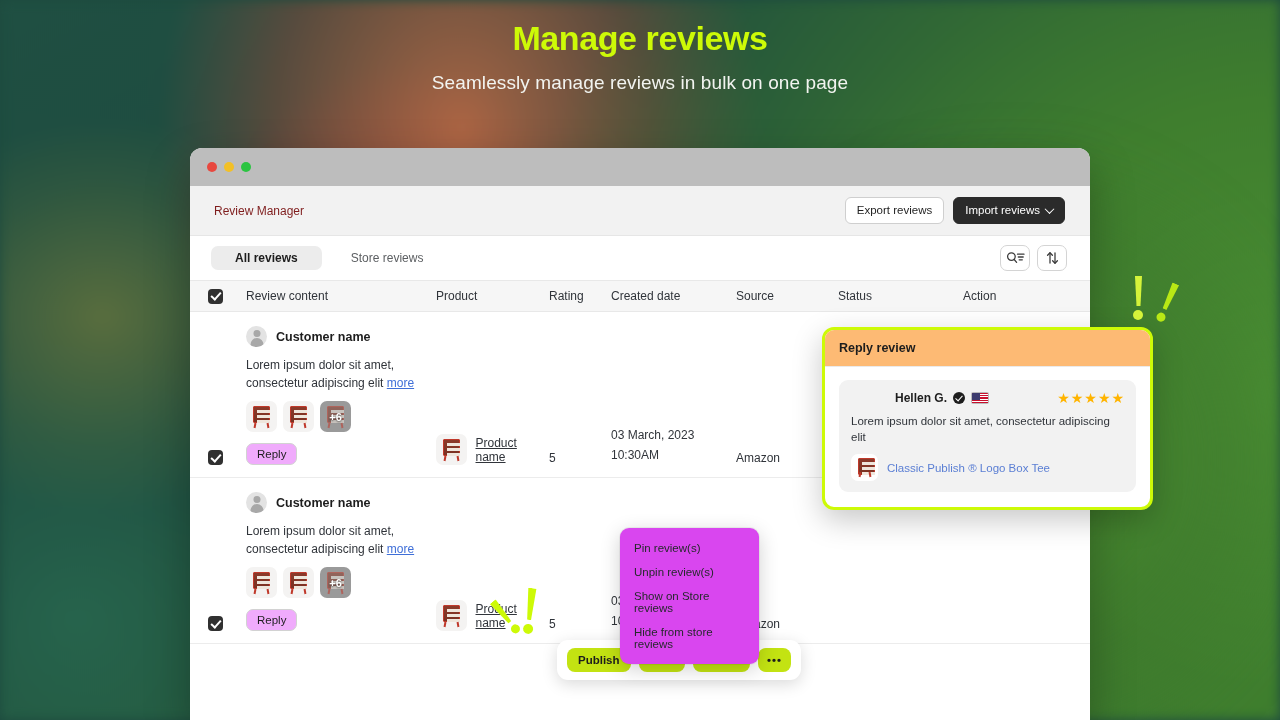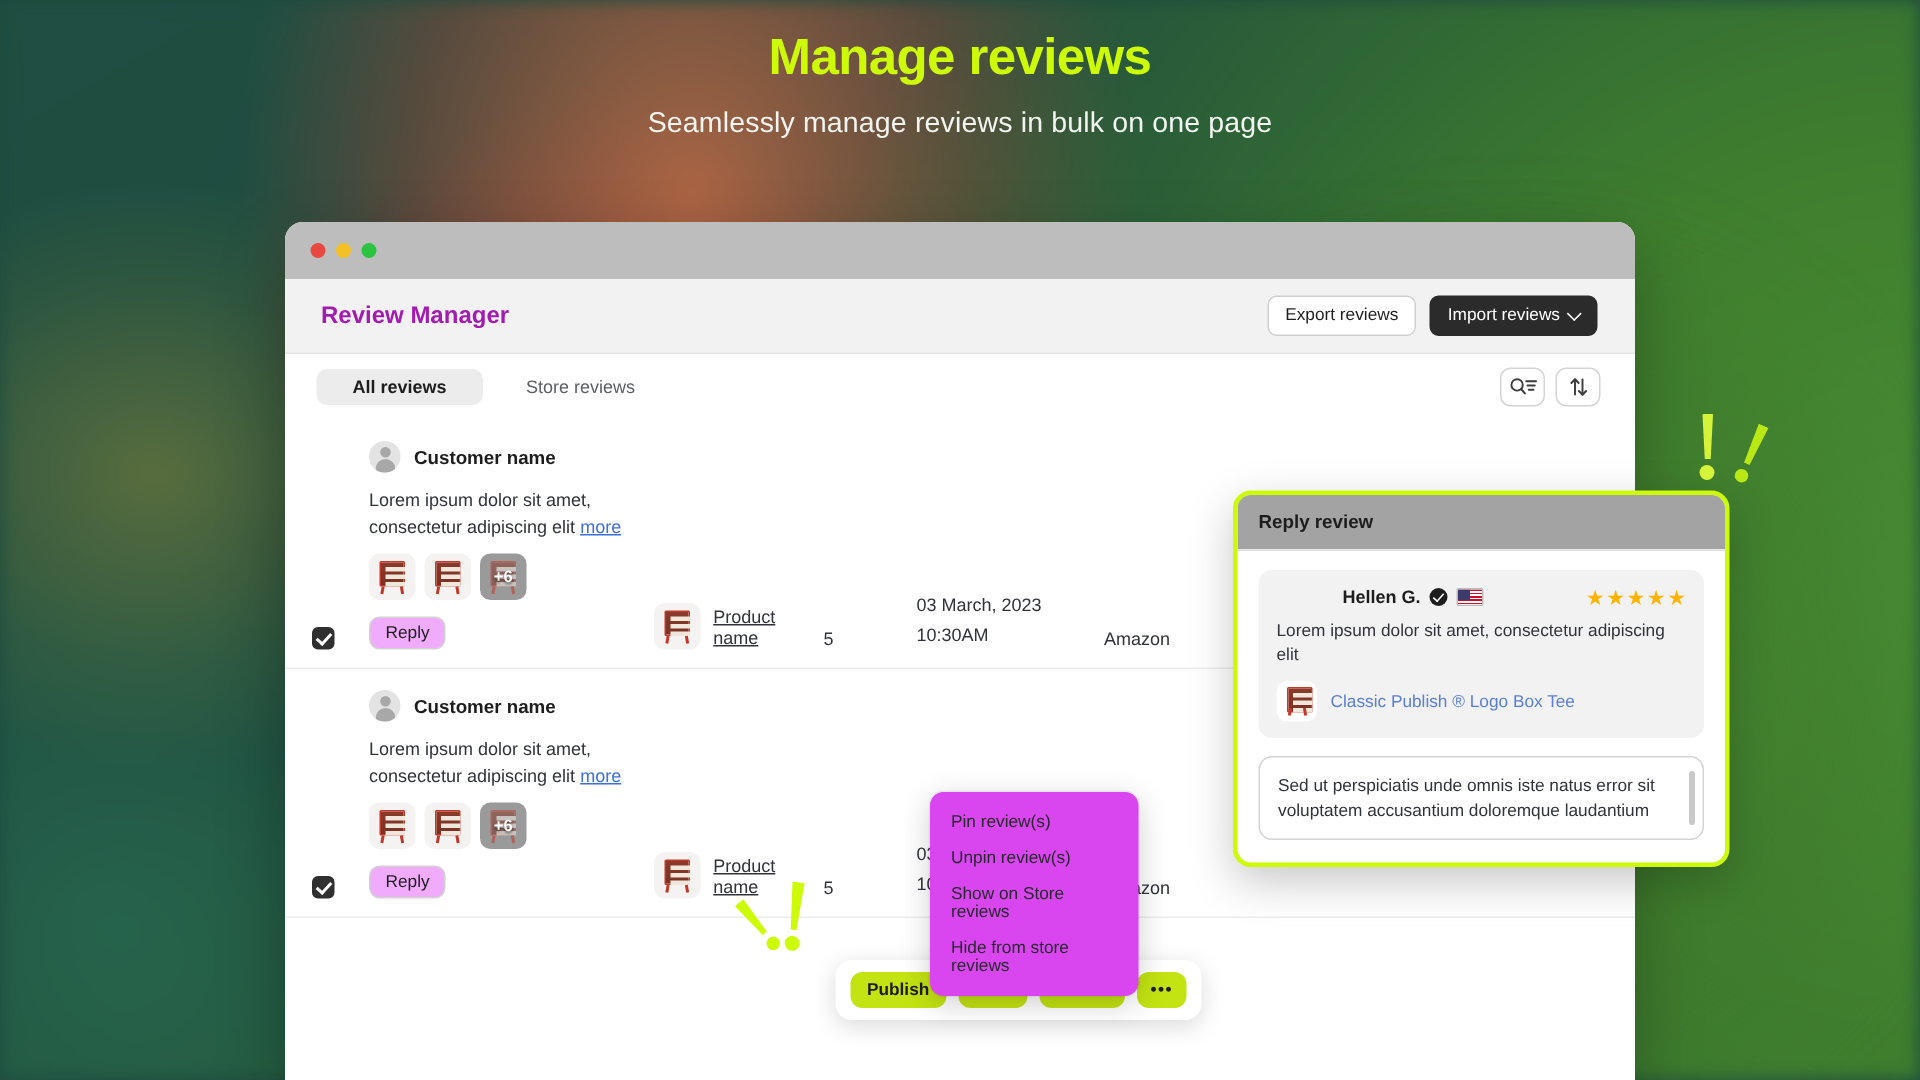--- a/index.html
+++ b/index.html
@@ -61,21 +61,21 @@
   .dot.red { background: #e8483f; }
   .dot.yellow { background: #f3c026; }
   .dot.green { background: #2bc441; }
 
   .appbar {
     height: 50px; background: #f2f2f2;
     display: flex; align-items: center; justify-content: space-between;
     padding: 0 25px 0 24px;
     border-bottom: 1px solid #e6e6e6;
   }
-  .app-title { font-size: 16px; font-weight: 700; color: #a21caf; }
+  .app-title { font-size: 12px; font-weight: 400; color: #7f1d1d; }
   .appbar-actions { display: flex; align-items: center; gap: 9px; }
   .btn-outline {
     height: 27px; padding: 0 11px;
     background: #fff; border: 1px solid #cfcfcf; border-radius: 6px;
     font-size: 11.5px; color: #1f1f1f; line-height: 25px;
     font-family: "Liberation Sans", sans-serif;
   }
   .btn-dark {
     height: 27px; padding: 0 11px;
     background: #2b2b2b; border: 1px solid #2b2b2b; border-radius: 6px;
@@ -206,21 +206,21 @@
 
   
   .reply-panel {
     position: absolute; left: 822px; top: 327px; width: 331px;
     background: #fff; border: 3px solid #cdfa07; border-radius: 12px;
     overflow: hidden; z-index: 40;
     box-shadow: 0 10px 30px rgba(0,0,0,0.22);
   }
   .rp-head {
     padding: 11px 14px; font-size: 12.5px; font-weight: bold; color: #1d1d1d;
-    border-bottom: 1px solid #eaeaea; background: #a3a3a3;
+    border-bottom: 1px solid #eaeaea; background: #fdba74;
   }
   .rp-body { padding: 13px 14px 15px; }
   .rp-card { background: #f2f2f2; border-radius: 9px; padding: 11px 12px; }
   .rp-card-top { display: flex; align-items: flex-start; justify-content: space-between; padding-left: 44px; }
   .rp-name-wrap { display: flex; align-items: center; gap: 6px; }
   .rp-name { font-size: 12px; font-weight: bold; color: #1d1d1d; }
   .verified {
     width: 12px; height: 12px; border-radius: 50%; background: #1d1d1d;
     display: flex; align-items: center; justify-content: center;
   }
@@ -325,20 +325,32 @@
         <svg width="13" height="14" viewBox="0 0 13 14">
           <line x1="4" y1="2" x2="4" y2="12" stroke="#3d3d3d" stroke-width="1.3" stroke-linecap="round"></line>
           <path d="M1.6 4.3 L4 1.8 L6.4 4.3" fill="none" stroke="#3d3d3d" stroke-width="1.3" stroke-linecap="round" stroke-linejoin="round"></path>
           <line x1="9" y1="2" x2="9" y2="12" stroke="#3d3d3d" stroke-width="1.3" stroke-linecap="round"></line>
           <path d="M6.6 9.7 L9 12.2 L11.4 9.7" fill="none" stroke="#3d3d3d" stroke-width="1.3" stroke-linecap="round" stroke-linejoin="round"></path>
         </svg>
       </div>
     </div>
   </div>
 
+  <div class="thead">
+    <div class="col-check">
+        <div class="cbx"></div>
+      </div>
+    <div class="col-content">Review content</div>
+    <div class="col-product">Product</div>
+    <div class="col-rating">Rating</div>
+    <div class="col-date">Created date</div>
+    <div class="col-source">Source</div>
+    <div class="col-status">Status</div>
+    <div class="col-action">Action</div>
+  </div>
 
   <div class="row">
     <div class="col-check" style="padding-top:35px">
         <div class="cbx"></div>
       </div>
     <div class="col-content">
       <div class="rc-head">
         <div class="avatar"></div>
         <div class="cust-name">Customer name</div>
       </div>
@@ -551,18 +563,14 @@
                 <div class="shelf s2"></div>
                 <div class="shelf s3"></div>
               </div>
               <div class="leg l1"></div>
               <div class="leg l2"></div>
             </div>
         </div>
         <a class="rp-prod-link">Classic Publish ® Logo Box Tee</a>
       </div>
     </div>
-    <div class="rp-textarea">
-      <p>Sed ut perspiciatis unde omnis iste natus error sit voluptatem accusantium doloremque laudantium</p>
-      <div class="scroll-thumb"></div>
-    </div>
   </div>
 </div>
 
 </body></html>

